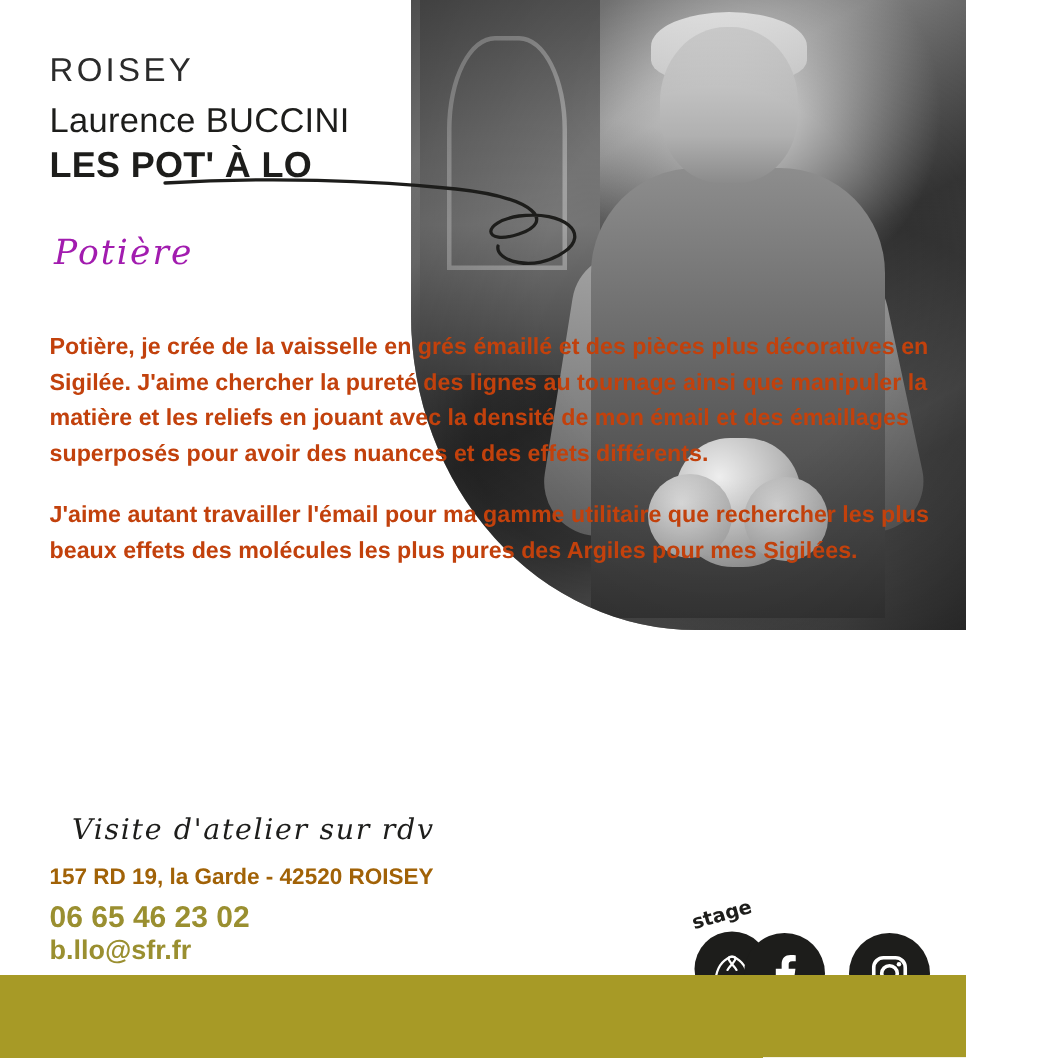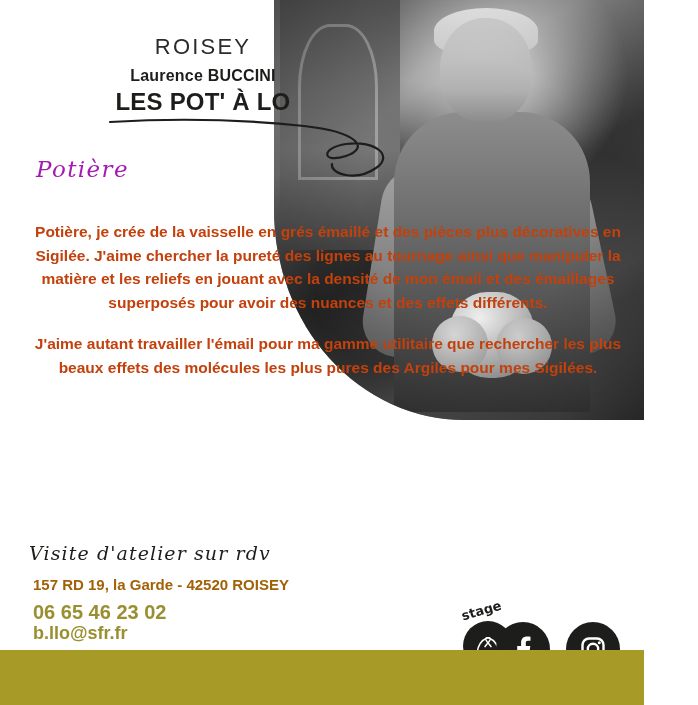--- a/index.html
+++ b/index.html
@@ -14,21 +14,20 @@
     overflow: hidden;
     position: relative;
   }
 
   .page {
     position: relative;
     width: 644px;
     height: 705px;
     background: #ffffff;
     overflow: hidden;
-    text-align: center;
   }
 
   
   .photo-block {
     position: absolute;
     top: 0;
     right: 0;
     width: 370px;
     height: 420px;
     overflow: hidden;
@@ -139,22 +138,22 @@
     width: 340px;
   }
   .roisey {
     font-size: 22px;
     letter-spacing: 2.2px;
     color: #2b2b2b;
     font-weight: 400;
     line-height: 1.2;
   }
   .name {
-    font-size: 16px;
-    font-weight: bold;
+    font-size: 23px;
+    font-weight: normal;
     color: #1d1d1b;
     line-height: 1.3;
     margin-top: 6px;
     letter-spacing: .2px;
   }
   .company {
     font-size: 24px;
     font-weight: bold;
     color: #1d1d1b;
     line-height: 1.25;
@@ -182,21 +181,21 @@
     font-size: 15.5px;
     line-height: 23.5px;
     font-weight: bold;
   }
   .body-text p { margin: 0 0 18px 0; }
   .body-text p:last-child { margin-bottom: 0; }
 
   
   .visit {
     position: absolute;
-    left: 29px;
+    left: 48px;
     top: 542px;
     font-family: "DejaVu Serif", serif;
     font-style: italic;
     font-size: 19px;
     color: #1d1d1b;
     letter-spacing: 1.1px;
   }
   .address {
     position: absolute;
     left: 33px;

